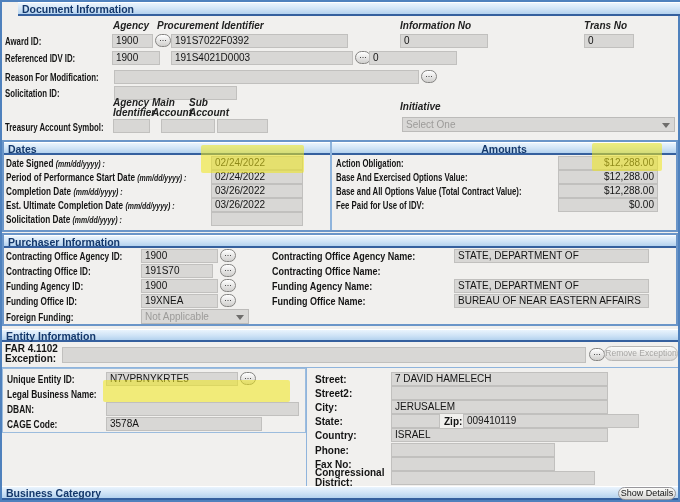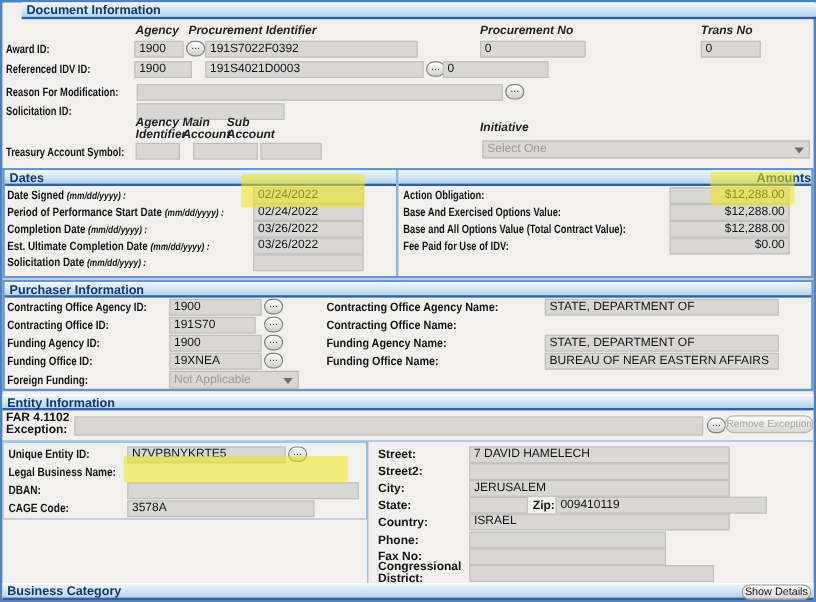--- a/index.html
+++ b/index.html
@@ -8,21 +8,21 @@
           overflow:hidden;box-shadow:inset 0 0 0 2px #4f81bd}
   .abs{position:absolute}
   .lbl{font-weight:bold;white-space:nowrap;line-height:11px}
   .colhdr{font-weight:bold;font-style:italic;white-space:nowrap;color:#222}
   .fld{background:#d8d7d5;border:1px solid #c1c0be;height:14px;line-height:12px;padding:0 3px;
        white-space:nowrap;overflow:hidden;font-size:10px}
   .amount{text-align:right}
   .bar{background:linear-gradient(#eaf4fd,#cfe3f6 55%,#b4d2ee);border-top:1px solid #ffffff;
        border-bottom:2px solid #35609e;color:#14386b;font-weight:bold;font-size:10.5px;
        line-height:12px;padding-left:4px;white-space:nowrap}
-  .bar.center{text-align:right;padding-left:0}
+  .bar.center{text-align:center;padding-left:0}
   .panel{border:2px solid #6a95c8;background:transparent;pointer-events:none}
   .ell{background:linear-gradient(#ffffff,#d0cfcd);border:1px solid #858482;border-radius:8px;
        width:16px;height:13px;font-size:9px;line-height:7px;text-align:center;color:#333;cursor:pointer}
   .pill{border:1px solid #98979b;border-radius:9px;background:linear-gradient(#fbfbf9,#d8d7d5);
         text-align:center;white-space:nowrap;cursor:pointer}
   .pill.dis{color:#a6a5a3;border-color:#b7b6b4;cursor:default}
   .sel{background:#d9d8d6;border:1px solid #bcbbb9;height:15px;line-height:13px;padding:0 16px 0 3px;
        color:#9c9b99;white-space:nowrap}
   .chev{position:absolute;right:4px;top:5px;width:0;height:0;border-left:4px solid transparent;
         border-right:4px solid transparent;border-top:5px solid #6e6d6b}
@@ -37,21 +37,21 @@
 </style>
 </head>
 <body>
 
 <div id="screen">
 
   <div class="abs bar" style="left:18px;top:2px;width:676px;height:14px">Document Information</div>
 
   <div class="abs colhdr" style="left:113px;top:20px">Agency</div>
   <div class="abs colhdr" style="left:157px;top:20px">Procurement Identifier</div>
-  <div class="abs colhdr" style="left:400px;top:20px">Procurement No</div>
+  <div class="abs colhdr" style="left:400px;top:20px">Information No</div>
   <div class="abs colhdr" style="left:584px;top:20px">Trans No</div>
 
   <div class="abs lbl c78" style="left:5px;top:36px">Award ID:</div>
   <div class="abs fld" style="left:112px;top:34px;width:41px">1900</div>
   <div class="abs ell" style="left:155px;top:34px">...</div>
   <div class="abs fld" style="left:171px;top:34px;width:177px">191S7022F0392</div>
   <div class="abs fld" style="left:400px;top:34px;width:88px">0</div>
   <div class="abs fld" style="left:584px;top:34px;width:50px">0</div>
 
   <div class="abs lbl c78" style="left:5px;top:53px">Referenced IDV ID:</div>

